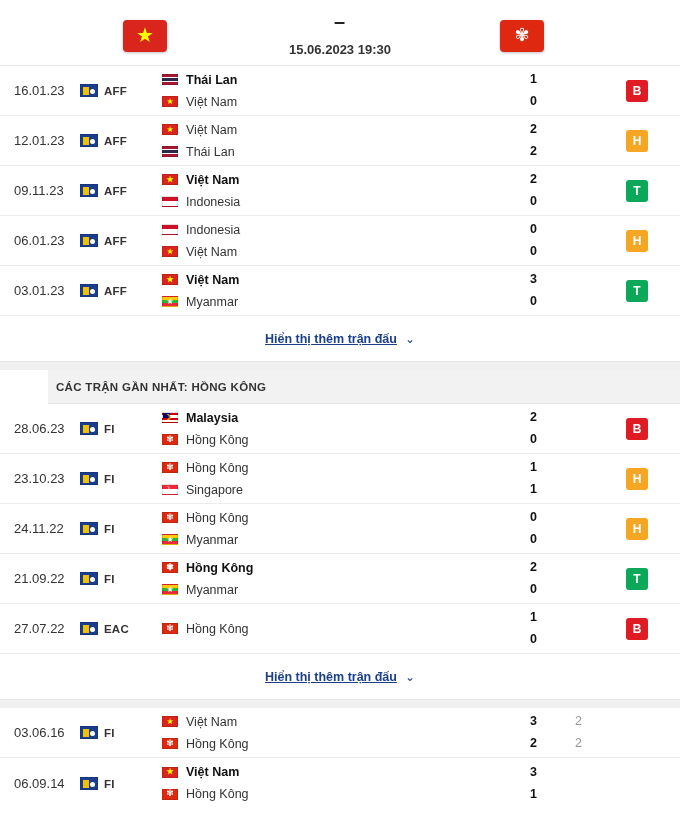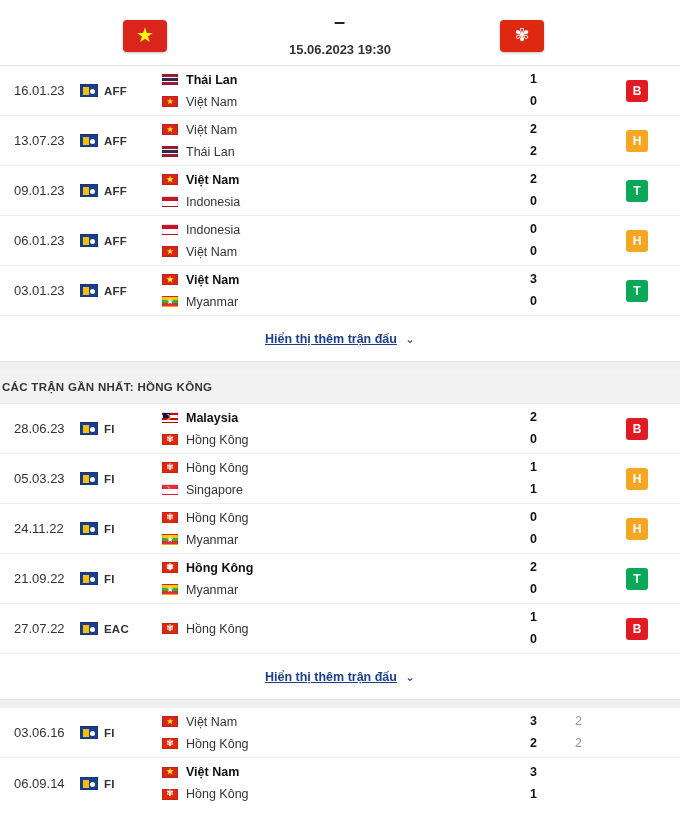--- a/index.html
+++ b/index.html
@@ -156,26 +156,27 @@
     text-decoration: underline;
   }
   .chev { color: #1b3f8b; font-size: 12px; line-height: 1; }
 
   .section-sep { height: 8px; background: #f0f0f0; }
   .section-head {
     height: 34px;
     background: #f2f2f2;
     display: flex;
     align-items: center;
-    padding-left: 2px;
+    padding-left: 8px;
     font-size: 11.5px;
     font-weight: bold;
     color: #333;
     letter-spacing: 0.3px;
     border-bottom: 1px solid #e6e6e6;
+    margin-left: 48px;
   }
 
   
   .f-vn { background:#da251d; position:relative; }
   .f-vn::after { content:"★"; position:absolute; left:0; right:0; top:50%; transform:translateY(-52%); text-align:center; color:#ff0; font-size:9px; line-height:1; }
   .tflag.f-vn::after { font-size:8px; }
   .f-th { background: linear-gradient(to bottom,#a51931 0 17%,#f4f5f8 17% 33%,#2d2a4a 33% 67%,#f4f5f8 67% 83%,#a51931 83% 100%); }
   .f-id { background: linear-gradient(to bottom,#ce1126 0 50%,#fff 50% 100%); }
   .f-mm { background: linear-gradient(to bottom,#fecb00 0 33%,#34b233 33% 67%,#ea2839 67% 100%); position:relative; }
   .f-mm::after { content:"★"; position:absolute; left:0; right:0; top:50%; transform:translateY(-52%); text-align:center; color:#fff; font-size:8px; line-height:1; }
@@ -241,21 +242,21 @@
         </div>
         <div class="s">
           <span>0</span>
         </div>
       </div>
       <div class="result">
         <span class="badge B">B</span>
       </div>
     </div>
     <div class="match-row">
-      <div class="date">13.07.23</div>
+      <div class="date">12.01.23</div>
       <div class="comp">
         <span class="comp-flag c-aff"></span>
         <span class="comp-name">AFF</span>
       </div>
       <div class="teams">
         <div class="team-line">
           <span class="tflag f-vn"></span>
           <span>Việt Nam</span>
         </div>
         <div class="team-line">
@@ -269,21 +270,21 @@
         </div>
         <div class="s">
           <span>2</span>
         </div>
       </div>
       <div class="result">
         <span class="badge H">H</span>
       </div>
     </div>
     <div class="match-row">
-      <div class="date">09.01.23</div>
+      <div class="date">09.11.23</div>
       <div class="comp">
         <span class="comp-flag c-aff"></span>
         <span class="comp-name">AFF</span>
       </div>
       <div class="teams">
         <div class="team-line bold">
           <span class="tflag f-vn"></span>
           <span>Việt Nam</span>
         </div>
         <div class="team-line">
@@ -387,21 +388,21 @@
         </div>
         <div class="s">
           <span>0</span>
         </div>
       </div>
       <div class="result">
         <span class="badge B">B</span>
       </div>
     </div>
     <div class="match-row">
-      <div class="date">05.03.23</div>
+      <div class="date">23.10.23</div>
       <div class="comp">
         <span class="comp-flag c-fi"></span>
         <span class="comp-name">FI</span>
       </div>
       <div class="teams">
         <div class="team-line">
           <span class="tflag f-hk"></span>
           <span>Hồng Kông</span>
         </div>
         <div class="team-line">

